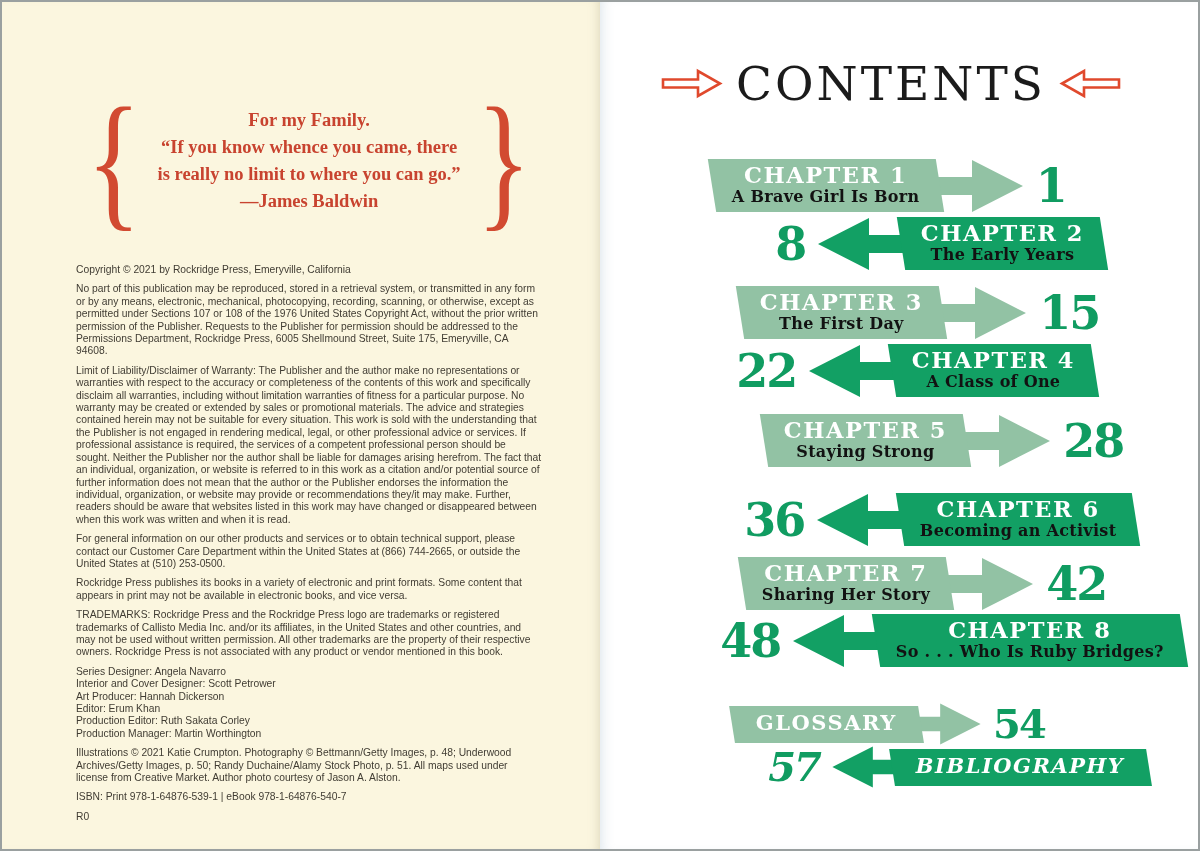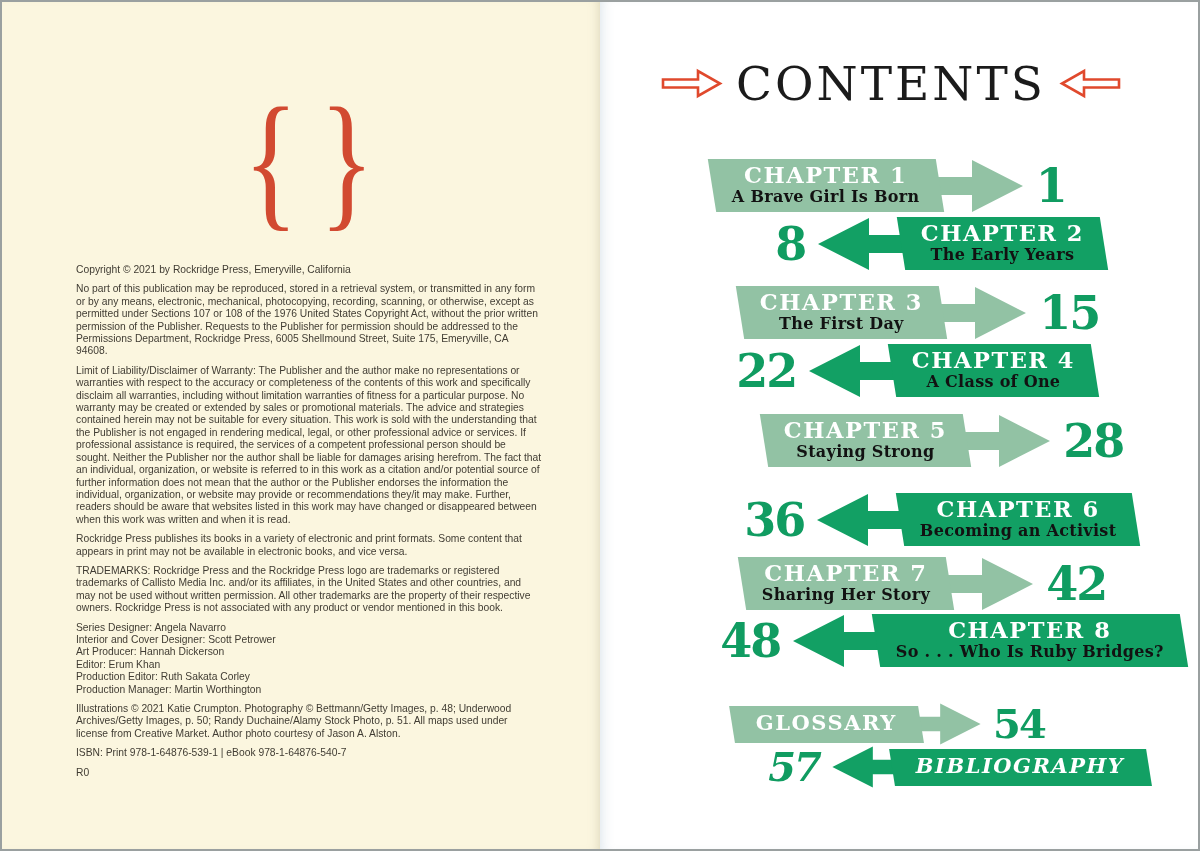--- a/index.html
+++ b/index.html
@@ -116,27 +116,34 @@
 </style>
 </head>
 <body>
 
 <div class="spread">
 
   <div class="page-left">
 
     <div class="dedication">
       <span class="brace">{</span>
+      <div class="ded-text">
+        <div>For my Family.</div>
+        <div>“If you know whence you came, there</div>
+        <div>is really no limit to where you can go.”</div>
+        <div>—James Baldwin</div>
+      </div>
       <span class="brace">}</span>
     </div>
 
     <div class="legal">
       <p>Copyright © 2021 by Rockridge Press, Emeryville, California</p>
       <p>No part of this publication may be reproduced, stored in a retrieval system, or transmitted in any form or by any means, electronic, mechanical, photocopying, recording, scanning, or otherwise, except as permitted under Sections 107 or 108 of the 1976 United States Copyright Act, without the prior written permission of the Publisher. Requests to the Publisher for permission should be addressed to the Permissions Department, Rockridge Press, 6005 Shellmound Street, Suite 175, Emeryville, CA 94608.</p>
       <p>Limit of Liability/Disclaimer of Warranty: The Publisher and the author make no representations or warranties with respect to the accuracy or completeness of the contents of this work and specifically disclaim all warranties, including without limitation warranties of fitness for a particular purpose. No warranty may be created or extended by sales or promotional materials. The advice and strategies contained herein may not be suitable for every situation. This work is sold with the understanding that the Publisher is not engaged in rendering medical, legal, or other professional advice or services. If professional assistance is required, the services of a competent professional person should be sought. Neither the Publisher nor the author shall be liable for damages arising herefrom. The fact that an individual, organization, or website is referred to in this work as a citation and/or potential source of further information does not mean that the author or the Publisher endorses the information the individual, organization, or website may provide or recommendations they/it may make. Further, readers should be aware that websites listed in this work may have changed or disappeared between when this work was written and when it is read.</p>
+      <p>For general information on our other products and services or to obtain technical support, please contact our Customer Care Department within the United States at (866) 744-2665, or outside the United States at (510) 253-0500.</p>
       <p>Rockridge Press publishes its books in a variety of electronic and print formats. Some content that appears in print may not be available in electronic books, and vice versa.</p>
       <p>TRADEMARKS: Rockridge Press and the Rockridge Press logo are trademarks or registered trademarks of Callisto Media Inc. and/or its affiliates, in the United States and other countries, and may not be used without written permission. All other trademarks are the property of their respective owners. Rockridge Press is not associated with any product or vendor mentioned in this book.</p>
       <div class="credits">
         <div>Series Designer: Angela Navarro</div>
         <div>Interior and Cover Designer: Scott Petrower</div>
         <div>Art Producer: Hannah Dickerson</div>
         <div>Editor: Erum Khan</div>
         <div>Production Editor: Ruth Sakata Corley</div>
         <div>Production Manager: Martin Worthington</div>
       </div>

